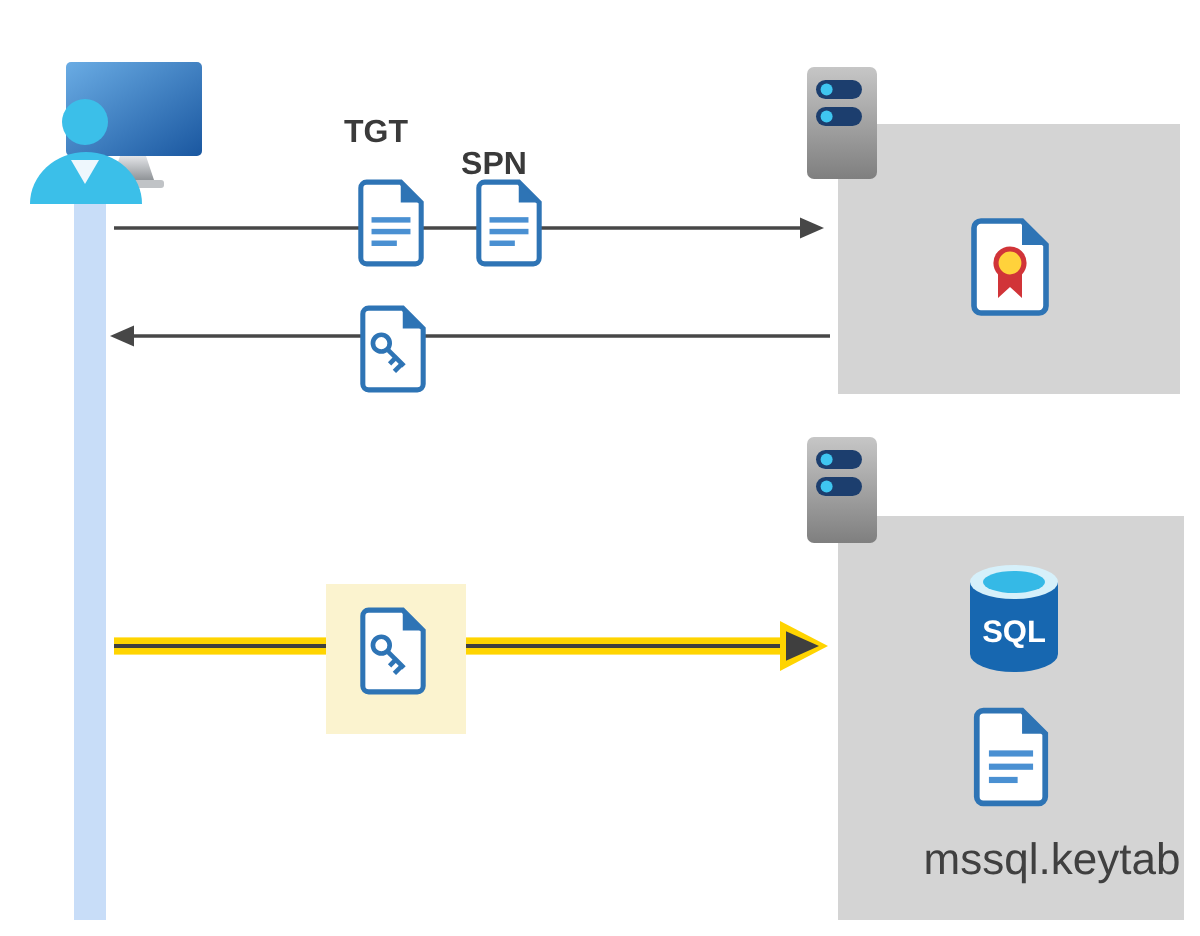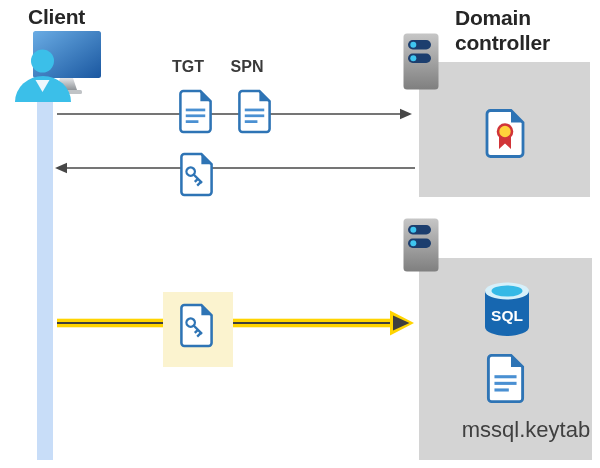--- a/index.html
+++ b/index.html
@@ -65,21 +65,21 @@
     </defs>
     <rect x="21" y="3" width="68" height="47" rx="2.5" fill="url(#monGrad)"></rect>
     <polygon points="48,50 61,50 65,62 44,62" fill="url(#standGrad)"></polygon>
     <rect x="40" y="62" width="30" height="4" rx="1.5" fill="#c0c3c6"></rect>
     <path d="M3 74 a28 26 0 0 1 56 0 Z" fill="#3bbfe9"></path>
     <circle cx="30.5" cy="33" r="11.5" fill="#3bbfe9"></circle>
     <polygon points="23.5,52 37.5,52 30.5,64" fill="#eef7fd"></polygon>
   </svg>
 
   <div class="abs small-label center" style="left:158px;top:58px;width:60px;">TGT</div>
-  <div class="abs small-label center" style="left:217px;top:58px;width:60px;">SPN</div>
+  <div class="abs small-label center" style="left:217px;top:74px;width:60px;">SPN</div>
 
   <svg class="abs" style="left:177px;top:88px;" width="37" height="47" viewBox="0 0 38 48">
     <path d="M6.5 3 H24 L34.5 13.5 V42 a3 3 0 0 1 -3 3 H6.5 a3 3 0 0 1 -3 -3 V6 a3 3 0 0 1 3 -3 Z" fill="#ffffff" stroke="#2e74b5" stroke-width="2.6"></path>
     <polygon points="24,3 24,13.5 34.5,13.5" fill="#2e74b5"></polygon>
     <rect x="9" y="21" width="20" height="2.8" fill="#4a90d2"></rect>
     <rect x="9" y="27" width="20" height="2.8" fill="#4a90d2"></rect>
     <rect x="9" y="33" width="13" height="2.8" fill="#4a90d2"></rect>
   </svg>
 
   <svg class="abs" style="left:236px;top:88px;" width="37" height="47" viewBox="0 0 38 48">
@@ -119,21 +119,20 @@
           <stop offset="1" stop-color="#7f7f7f"></stop>
       </linearGradient>
     </defs>
     <rect x="0.5" y="0.5" width="35" height="56" rx="3.5" fill="url(#srvGrad1)"></rect>
     <rect x="5" y="7" width="23" height="9.5" rx="4.75" fill="#1c3e6e"></rect>
     <circle cx="10.3" cy="11.7" r="3" fill="#3fc6f0"></circle>
     <rect x="5" y="20.5" width="23" height="9.5" rx="4.75" fill="#1c3e6e"></rect>
     <circle cx="10.3" cy="25.2" r="3" fill="#3fc6f0"></circle>
   </svg>
 
-  <div class="abs heading" style="left:455px;top:5px;width:132px;">Domain controller</div>
 
   <svg class="abs" style="left:483px;top:107px;" width="44" height="53" viewBox="0 0 44 53">
     <path d="M7.5 3.5 H28 L40 15.5 V46 a3.5 3.5 0 0 1 -3.5 3.5 H7.5 A3.5 3.5 0 0 1 4 46 V7 a3.5 3.5 0 0 1 3.5 -3.5 Z" fill="#ffffff" stroke="#2e74b5" stroke-width="2.8"></path>
     <polygon points="28,3.5 28,15.5 40,15.5" fill="#2e74b5"></polygon>
     <path d="M16 28 h12 v14 l-6 -5.5 l-6 5.5 Z" fill="#d13438"></path>
     <circle cx="22" cy="24.5" r="7" fill="#ffd23b" stroke="#d13438" stroke-width="2.6"></circle>
   </svg>
 
   <svg class="abs" style="left:403px;top:218px;" width="36" height="54" viewBox="0 0 36 54">
     <defs>
@@ -160,15 +159,14 @@
   <svg class="abs" style="left:483px;top:352px;" width="45" height="53" viewBox="0 0 38 48">
     <path d="M6.5 3 H24 L34.5 13.5 V42 a3 3 0 0 1 -3 3 H6.5 a3 3 0 0 1 -3 -3 V6 a3 3 0 0 1 3 -3 Z" fill="#ffffff" stroke="#2e74b5" stroke-width="2.6"></path>
     <polygon points="24,3 24,13.5 34.5,13.5" fill="#2e74b5"></polygon>
     <rect x="9" y="21" width="20" height="2.8" fill="#4a90d2"></rect>
     <rect x="9" y="27" width="20" height="2.8" fill="#4a90d2"></rect>
     <rect x="9" y="33" width="13" height="2.8" fill="#4a90d2"></rect>
   </svg>
 
   <div class="abs file-label center" style="left:446px;top:417px;width:160px;">mssql.keytab</div>
 
-  <div class="abs heading" style="left:28px;top:4px;width:100px;">Client</div>
 
 </div>
 
 </body></html>

